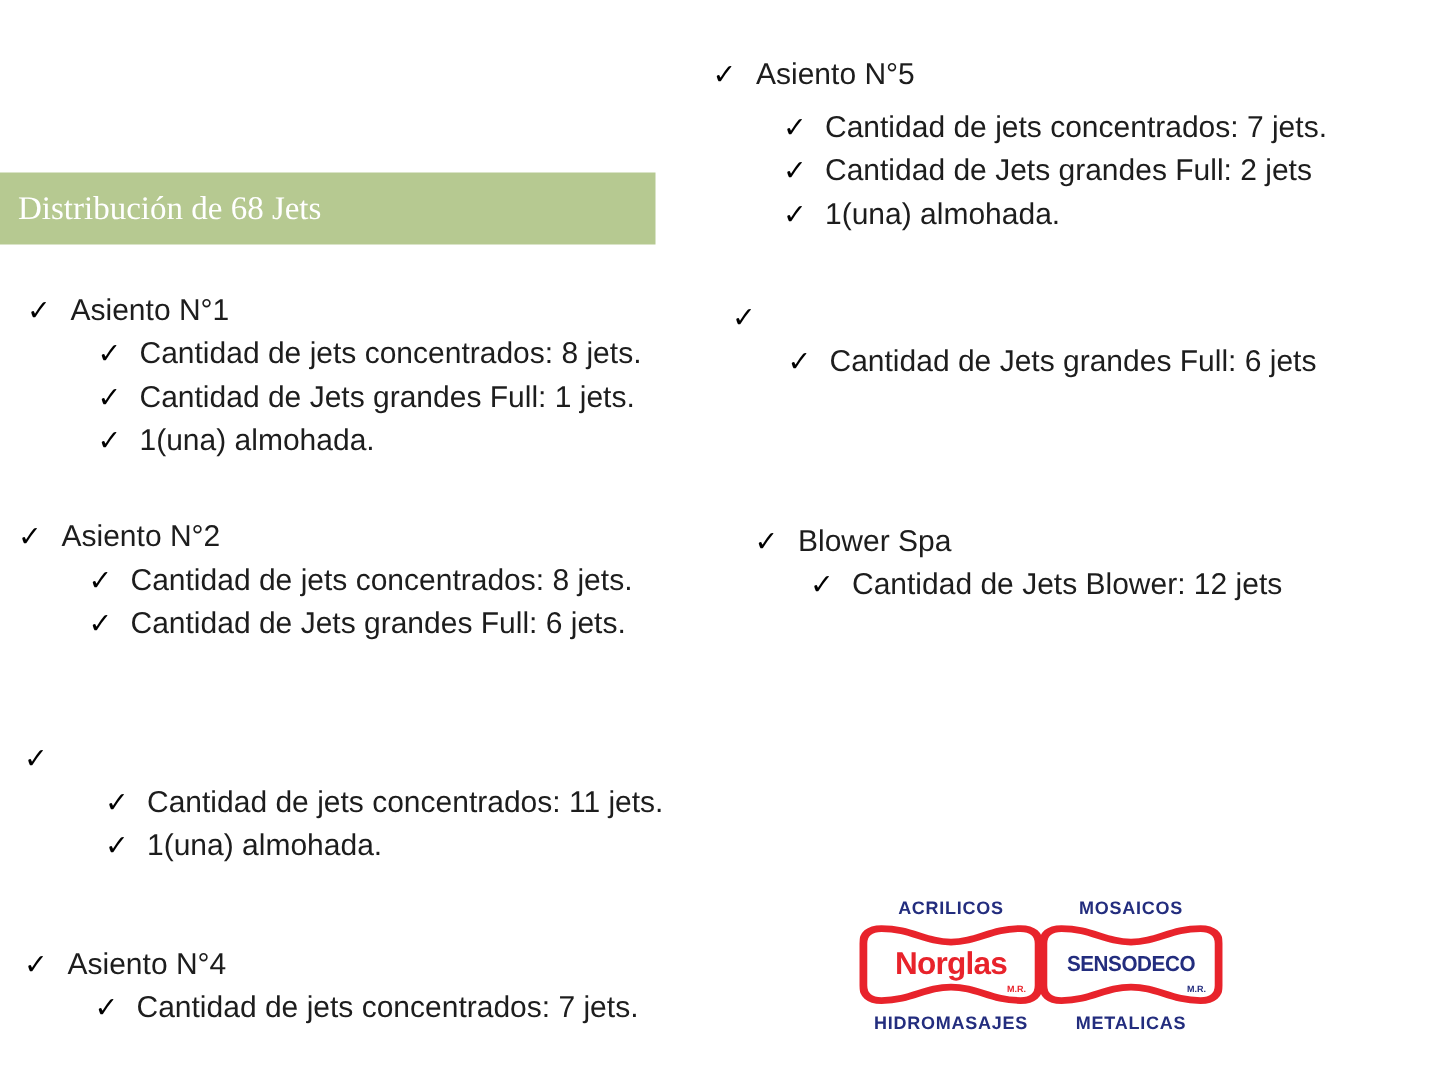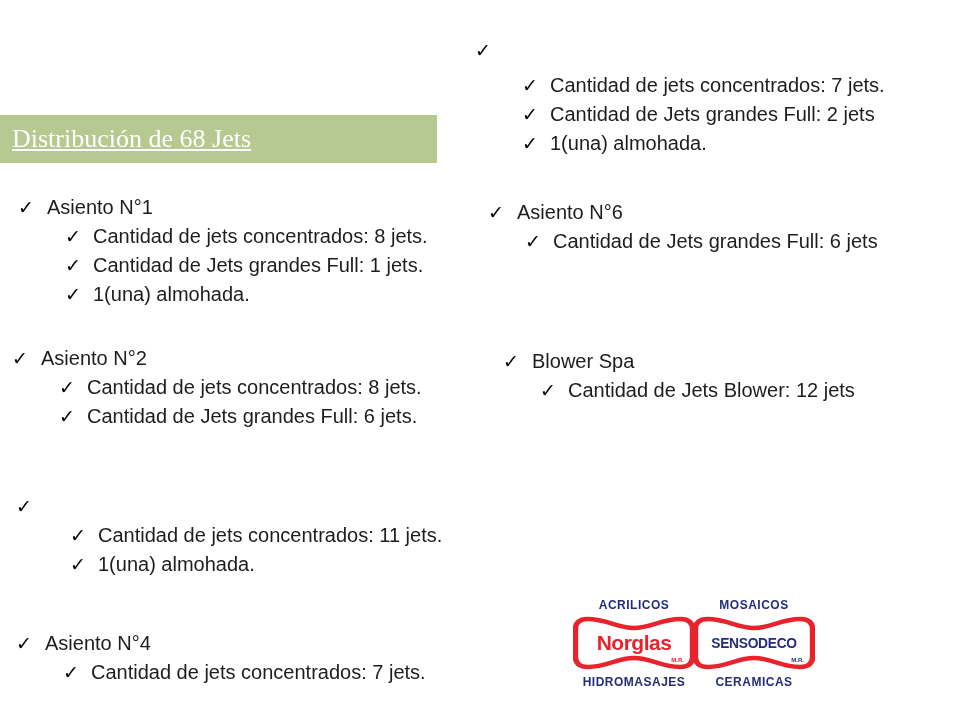--- a/index.html
+++ b/index.html
@@ -15,22 +15,22 @@
     position:relative;width:960px;height:720px;background:#ffffff;overflow:hidden;
     font-family:"Liberation Sans","DejaVu Sans",sans-serif;color:var(--body-text);
   }
   
   .banner{
     position:absolute;left:0;top:115px;width:437px;height:48px;
     background:var(--banner-bg);
   }
   .banner-title{
     font-family:"Liberation Serif","DejaVu Serif",serif;
-    font-size:26px;line-height:48px;color:var(--banner-text);
-    padding-left:12px;white-space:nowrap;text-decoration:underline;
+    font-size:22px;line-height:48px;color:var(--banner-text);
+    padding-left:12px;white-space:nowrap;
   }
   
   .block{position:absolute;font-size:20px;line-height:29px;}
   .row{display:flex;align-items:baseline;white-space:nowrap;}
   .chk{font-weight:bold;color:var(--check);flex:0 0 auto;font-size:19px;}
   .row.h .chk{width:29px;}
   .row.s{margin-left:47px;}
   .row.s .chk{width:28px;}
   .block.n3 .row.s{margin-left:54px;}
   .block.n5 .row.h{margin-bottom:6px;}
@@ -122,39 +122,39 @@
       </div>
     <div class="row s">
         <span class="chk">✓</span>
         <span>Cantidad de jets concentrados: 7 jets.</span>
       </div>
   </div>
 
   <div class="block n5" style="left:475px;top:36px;">
     <div class="row h">
         <span class="chk">✓</span>
+        <span>Asiento N°5</span>
       </div>
     <div class="row s">
         <span class="chk">✓</span>
         <span>Cantidad de jets concentrados: 7 jets.</span>
       </div>
     <div class="row s">
         <span class="chk">✓</span>
         <span>Cantidad de Jets grandes Full: 2 jets</span>
       </div>
     <div class="row s">
         <span class="chk">✓</span>
         <span>1(una) almohada.</span>
       </div>
   </div>
 
   <div class="block n6" style="left:488px;top:198px;">
     <div class="row h">
         <span class="chk">✓</span>
-        <span>Asiento N°6</span>
       </div>
     <div class="row s">
         <span class="chk">✓</span>
         <span>Cantidad de Jets grandes Full: 6 jets</span>
       </div>
   </div>
 
   <div class="block spa" style="left:503px;top:347px;">
     <div class="row h">
         <span class="chk">✓</span>
@@ -183,17 +183,17 @@
 
     <div class="logo">
       <div class="logo-label">MOSAICOS</div>
       <div class="bowtie">
         <svg viewBox="0 0 100 56" preserveAspectRatio="none" aria-hidden="true">
           <path d="M12,4 C28,4 36,13 50,13 C64,13 72,4 88,4 C95,4 98,8 98,14 L98,42 C98,48 95,52 88,52 C72,52 64,43 50,43 C36,43 28,52 12,52 C5,52 2,48 2,42 L2,14 C2,8 5,4 12,4 Z" fill="#ffffff" stroke="#e8232b" stroke-width="4.5"></path>
         </svg>
         <span class="bowtie-name sensodeco">SENSODECO</span>
         <span class="trademark navy">M.R.</span>
       </div>
-      <div class="logo-label">CERAMICAS</div>
+      <div class="logo-label">METALICAS</div>
     </div>
 
   </div>
 </div>
 
 </body></html>

